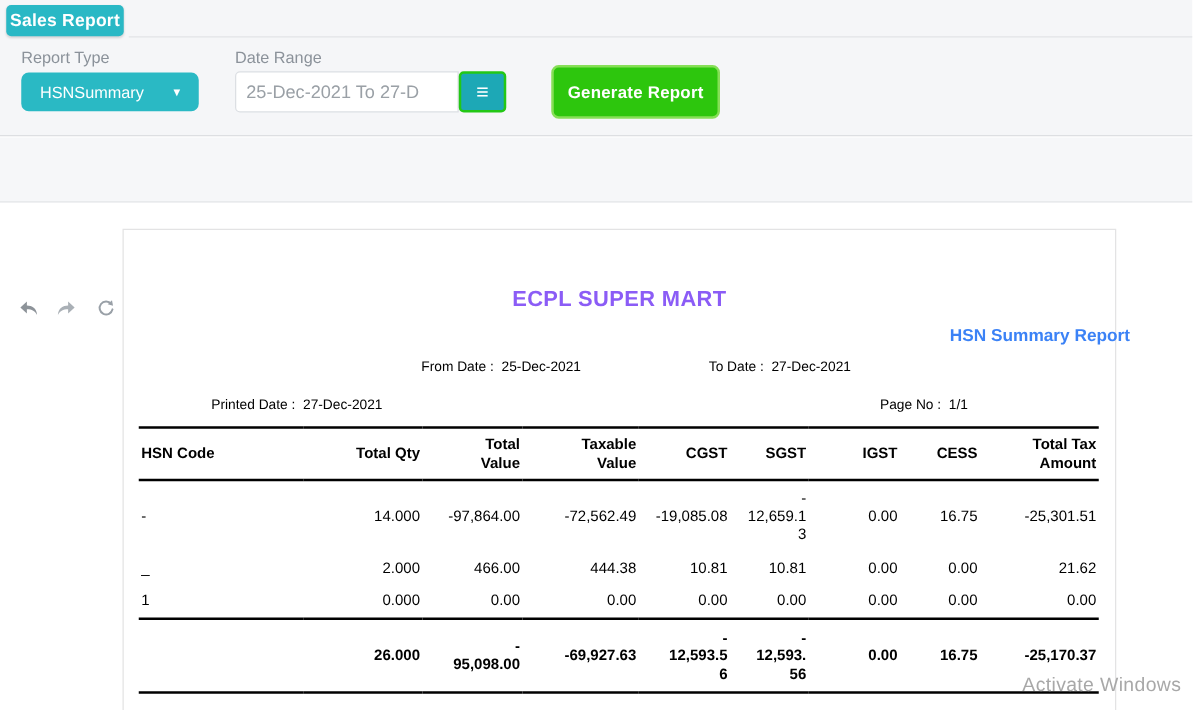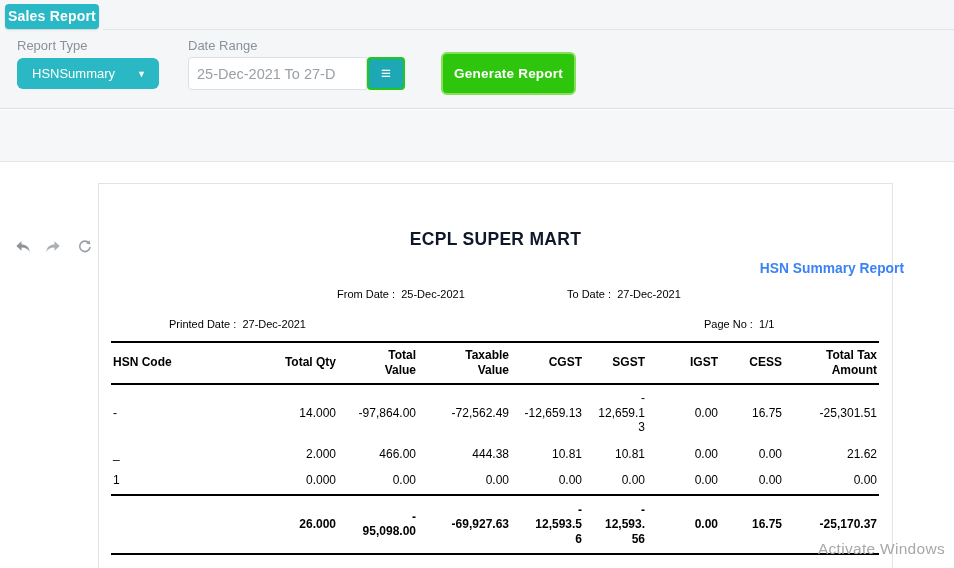--- a/index.html
+++ b/index.html
@@ -44,21 +44,21 @@
   .page-input { position:absolute; left:168px; top:126px; width:39px; height:22px;
     border:1px solid #dce0e3; border-radius:3px; background:#fff; font-size:12.5px;
     color:#555; padding:0 5px; font-family:inherit; outline:none; }
   .page-total { position:absolute; left:212px; top:129px; color:#a7adb3;
     font-size:13.5px; }
 
   
   .report-page { position:absolute; left:98px; top:183px; width:795px; height:400px;
     background:#fff; border:1px solid #e3e3e4; }
   .rpt-company { position:absolute; left:0; top:45px; width:100%; text-align:center;
-    font-size:17.5px; font-weight:700; color:#0f172a; letter-spacing:.3px; }
+    font-size:17.5px; font-weight:700; color:#8b5cf6; letter-spacing:.3px; }
   .rpt-title { position:absolute; left:12px; top:77px; width:100%; text-align:right;
     font-size:13.8px; font-weight:700; color:#3b82f6; }
   .rpt-meta { position:absolute; font-size:11px; color:#000; }
   .m-from { left:238px; top:104px; }
   .m-to { left:468px; top:104px; }
   .m-printed { left:70px; top:134px; }
   .m-pageno { left:605px; top:134px; }
 
   table.hsn { position:absolute; left:12px; top:157px; width:768px;
     border-collapse:collapse; table-layout:fixed; }
@@ -251,21 +251,21 @@
             <th data-name="column-header">IGST</th>
             <th data-name="column-header">CESS</th>
             <th data-name="column-header">Total Tax
 Amount</th>
           </tr>
           <tr data-name="table-row">
             <td data-name="table-cell">-</td>
             <td data-name="table-cell">14.000</td>
             <td data-name="table-cell">-97,864.00</td>
             <td data-name="table-cell">-72,562.49</td>
-            <td data-name="table-cell">-12,659.13</td>
+            <td data-name="table-cell">-19,085.08</td>
             <td data-name="table-cell">-
 12,659.1
 3</td>
             <td data-name="table-cell">0.00</td>
             <td data-name="table-cell">16.75</td>
             <td data-name="table-cell">-25,301.51</td>
           </tr>
           <tr data-name="table-row">
             <td data-name="table-cell">_</td>
             <td data-name="table-cell">2.000</td>

